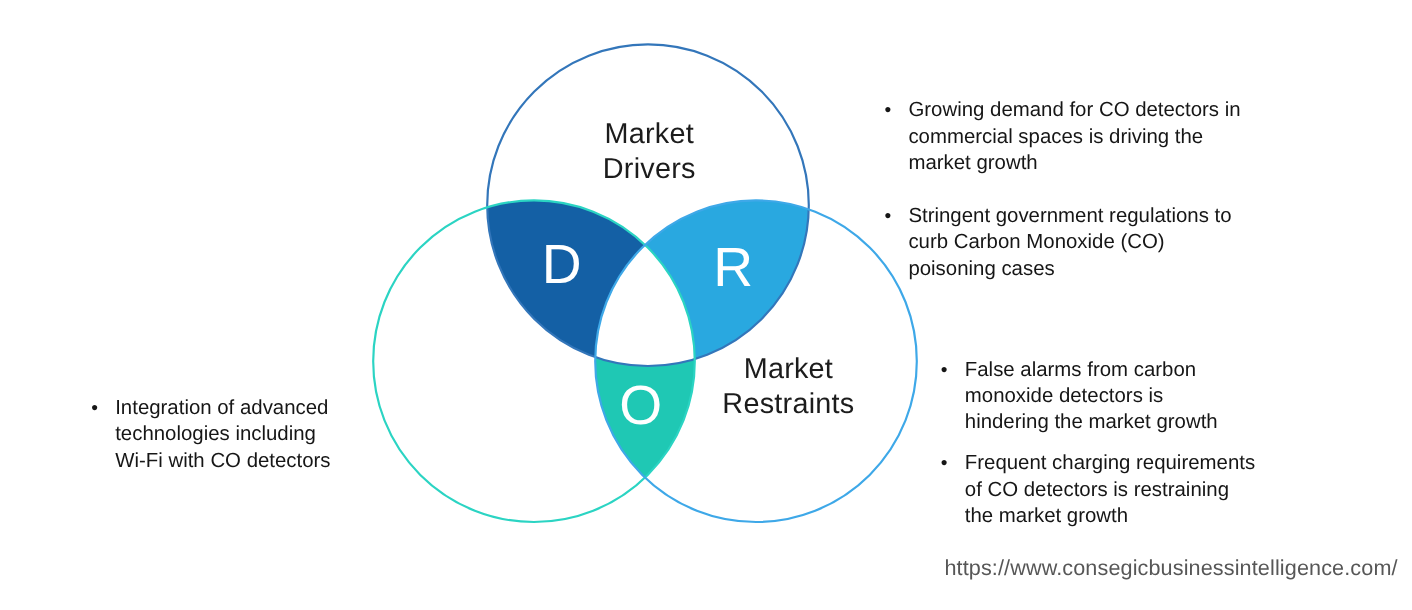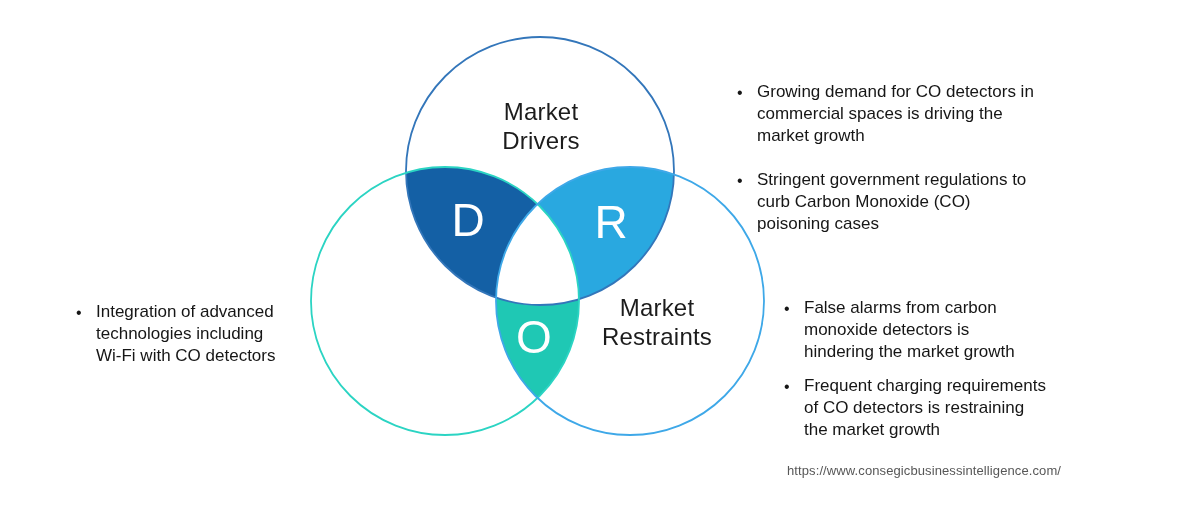--- a/index.html
+++ b/index.html
@@ -52,21 +52,21 @@
     top: 1px;
     font-size: 16px;
     color: #161616;
   }
   .bullet-list.gap-lg li + li { margin-top: 22px; }
   .bullet-list.gap-md li + li { margin-top: 12px; }
   .bullet-list.left-list li { padding-left: 20px; }
   .bullet-list.left-list li::before { left: 0; }
 
   .footer-url {
-    font-size: 13px;
+    font-size: 18px;
     color: #575757;
     letter-spacing: 0.1px;
   }
 </style>
 </head>
 <body>
 
 <div class="stage">
 
   <svg class="venn-svg" width="1177" height="508" viewBox="0 0 1177 508">
@@ -137,21 +137,21 @@
 
   <ul class="abs bullet-list gap-md" style="left:782px; top:297px; width:300px;">
     <li>False alarms from carbon
 monoxide detectors is
 hindering the market growth</li>
     <li>Frequent charging requirements
 of CO detectors is restraining
 the market growth</li>
   </ul>
 
-  <ul class="abs bullet-list left-list" style="left:76px; top:301px; width:250px;">
+  <ul class="abs bullet-list left-list" style="left:76px; top:329px; width:250px;">
     <li>Integration of advanced
 technologies including
 Wi-Fi with CO detectors</li>
   </ul>
 
   <div class="abs footer-url" style="left:787px; top:463px;">https://www.consegicbusinessintelligence.com/</div>
 
 </div>
 
 </body></html>

